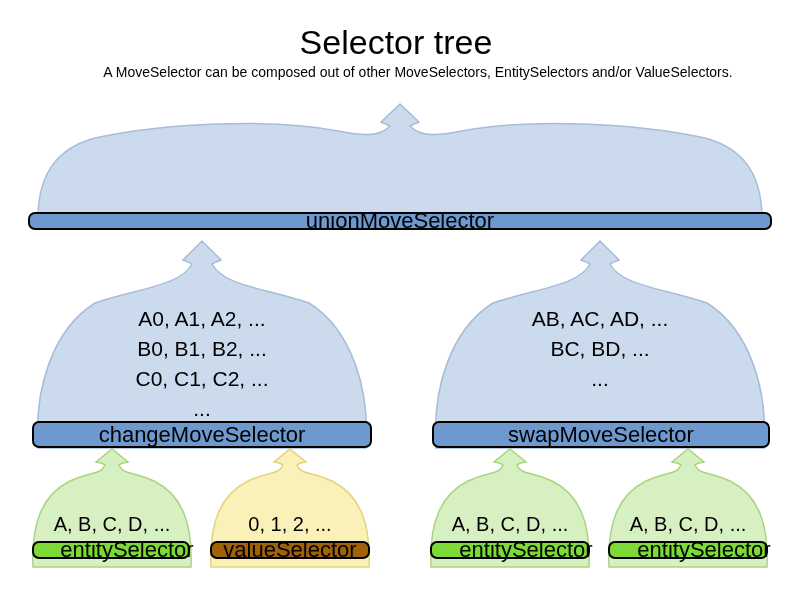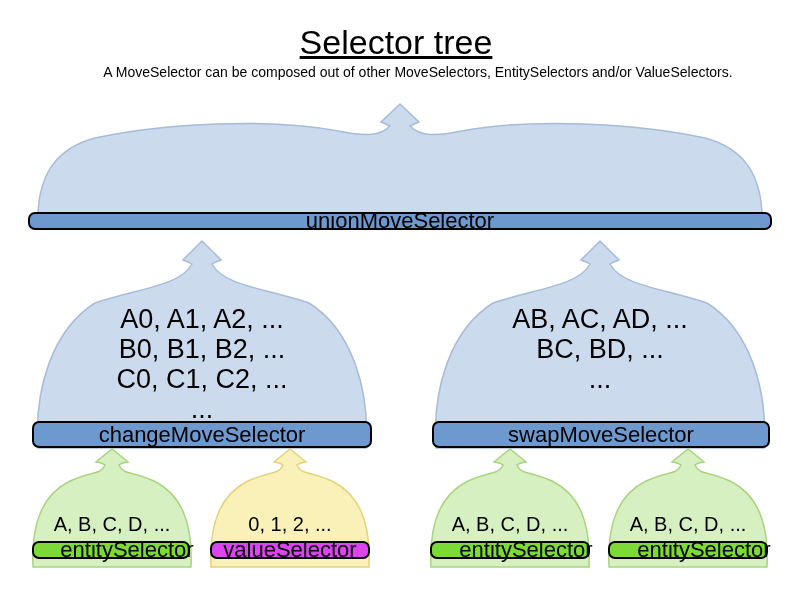--- a/index.html
+++ b/index.html
@@ -6,45 +6,45 @@
     margin: 0; padding: 0;
     width: 800px; height: 600px;
     background: #ffffff;
     overflow: hidden;
     font-family: "Liberation Sans", sans-serif;
     color: #000;
   }
   .canvas { position: relative; width: 800px; height: 600px; }
   .title {
     position: absolute; top: 24px; left: 0; width: 792px;
-    text-align: center; font-size: 34px; line-height: 36px; color: #000; text-decoration: underline;
+    text-align: center; font-size: 34px; line-height: 36px; color: #000;
   }
   .subtitle {
     position: absolute; top: 64px; left: 0; width: 800px;
     text-align: center; font-size: 14px; line-height: 17px; color: #000; padding-left: 18px;
   }
   svg.shapes { position: absolute; top: 0; left: 0; }
   .cloud-blue   { fill: #ccdaee; stroke: #a6bcd9; stroke-width: 1.5; }
   .cloud-green  { fill: #d7f0c2; stroke: #a9d47f; stroke-width: 1.5; }
   .cloud-yellow { fill: #faf1b8; stroke: #e3d37a; stroke-width: 1.5; }
   .bar {
     position: absolute; height: 18px; box-sizing: border-box;
     border: 2px solid #000; border-radius: 7px;
     display: flex; align-items: center; justify-content: center;
     font-size: 22px; line-height: 22px; white-space: nowrap; color: #000;
   }
   .bar-blue   { background: #6e99cf; }
   .bar-green  { background: #7cd936; padding-left: 32px; }
-  .bar-yellow { background: #d946ef; }
+  .bar-yellow { background: #a16207; }
   .cloud-text {
     position: absolute; text-align: center; color: #000; white-space: nowrap;
   }
   .cloud-text span { display: block; }
   .txt-top  { top: 151px; left: 100px; width: 600px; font-size: 20px; line-height: 29px; }
-  .txt-mid  { top: 304px; width: 300px; font-size: 27px; line-height: 30px; }
+  .txt-mid  { top: 304px; width: 300px; font-size: 21px; line-height: 30px; }
   .txt-leaf { top: 513px; width: 160px; font-size: 20px; line-height: 22px; }
 </style>
 </head>
 <body>
 
 <div class="canvas">
 
   <div class="title">Selector tree</div>
   <div class="subtitle">A MoveSelector can be composed out of other MoveSelectors, EntitySelectors and/or ValueSelectors.</div>
 

